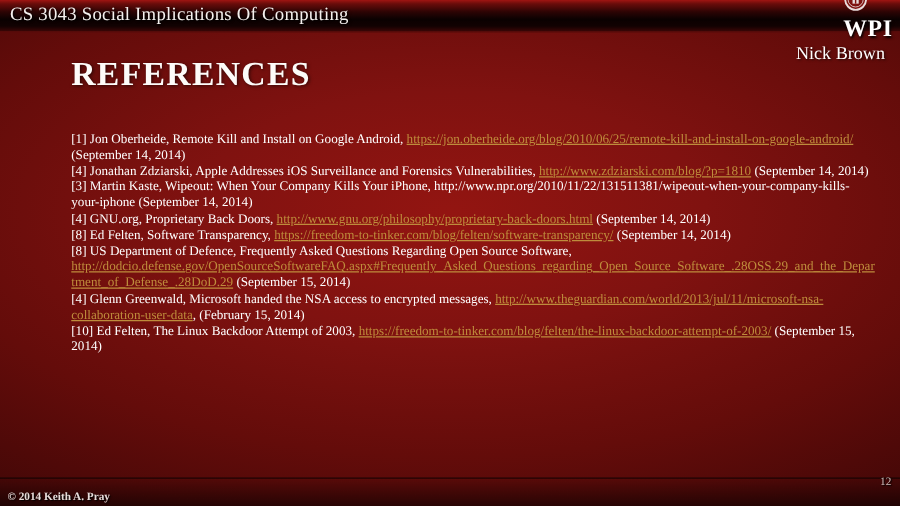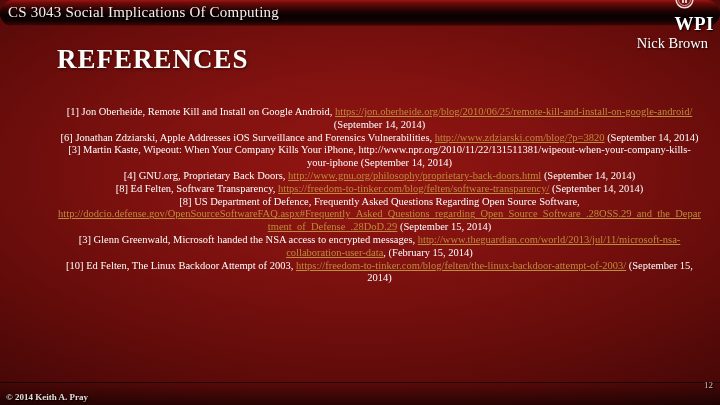--- a/index.html
+++ b/index.html
@@ -25,21 +25,20 @@
     width: 720px;
     height: 26px;
     background: linear-gradient(180deg,
       #a01512 0%, #6a0c0a 12%, #2c0404 38%, #0a0101 62%, #120202 84%, #3a0606 100%);
     border-bottom: 1px solid rgba(0,0,0,0.45);
     display: flex;
     align-items: center;
     justify-content: space-between;
     box-sizing: border-box;
     padding: 0 6px 0 8px;
-    border-radius: 13px;
   }
   .course-title {
     color: #f5f0ee;
     font-size: 15px;
     letter-spacing: 0.2px;
     text-shadow: 1px 1px 2px #000;
     white-space: nowrap;
   }
   .logo {
     display: flex;
@@ -78,21 +77,20 @@
   }
   
   .refs {
     position: absolute;
     top: 106px;
     left: 57px;
     width: 645px;
     color: #ffffff;
     font-size: 10.5px;
     line-height: 1.22;
-    text-align: center;
   }
   .refs p {
     margin: 0;
     overflow-wrap: break-word;
     word-wrap: break-word;
   }
   .refs a.link {
     color: #be8c3c;
     text-decoration: underline;
     cursor: pointer;
@@ -147,26 +145,26 @@
       <span class="wpitext">WPI</span>
     </div>
   </div>
 
   <div class="author">Nick Brown</div>
 
   <h1 class="slide-title">References</h1>
 
   <div class="refs">
       <p><span>[1] Jon Oberheide, Remote Kill and Install on Google Android, </span><a class="link">https://jon.oberheide.org/blog/2010/06/25/remote-kill-and-install-on-google-android/</a><span> (September 14, 2014)</span></p>
-      <p><span>[6] Jonathan Zdziarski, Apple Addresses iOS Surveillance and Forensics Vulnerabilities, </span><a class="link">http://www.zdziarski.com/blog/?p=3820</a><span> (September 14, 2014)</span></p>
+      <p><span>[4] Jonathan Zdziarski, Apple Addresses iOS Surveillance and Forensics Vulnerabilities, </span><a class="link">http://www.zdziarski.com/blog/?p=1810</a><span> (September 14, 2014)</span></p>
       <p><span>[3] Martin Kaste, Wipeout: When Your Company Kills Your iPhone, http://www.npr.org/2010/11/22/131511381/wipeout-when-your-company-kills-your-iphone (September 14, 2014)</span></p>
       <p><span>[4] GNU.org, Proprietary Back Doors, </span><a class="link">http://www.gnu.org/philosophy/proprietary-back-doors.html</a><span> (September 14, 2014)</span></p>
       <p><span>[8] Ed Felten, Software Transparency, </span><a class="link">https://freedom-to-tinker.com/blog/felten/software-transparency/</a><span> (September 14, 2014)</span></p>
       <p><span>[8] US Department of Defence, Frequently Asked Questions Regarding Open Source Software, </span><a class="link">http://dodcio.defense.gov/OpenSourceSoftwareFAQ.aspx#Frequently_Asked_Questions_regarding_Open_Source_Software_.28OSS.29_and_the_Department_of_Defense_.28DoD.29</a><span> (September 15, 2014)</span></p>
-      <p><span>[3] Glenn Greenwald, Microsoft handed the NSA access to encrypted messages, </span><a class="link">http://www.theguardian.com/world/2013/jul/11/microsoft-nsa-collaboration-user-data</a><span>, (February 15, 2014)</span></p>
+      <p><span>[4] Glenn Greenwald, Microsoft handed the NSA access to encrypted messages, </span><a class="link">http://www.theguardian.com/world/2013/jul/11/microsoft-nsa-collaboration-user-data</a><span>, (February 15, 2014)</span></p>
       <p><span>[10] Ed Felten, The Linux Backdoor Attempt of 2003, </span><a class="link">https://freedom-to-tinker.com/blog/felten/the-linux-backdoor-attempt-of-2003/</a><span> (September 15, 2014)</span></p>
     </div>
 
   <div class="footerband"></div>
   <div class="footer-left">© 2014 Keith A. Pray</div>
   <div class="footer-right">12</div>
 
 </div>
 
 </body></html>

